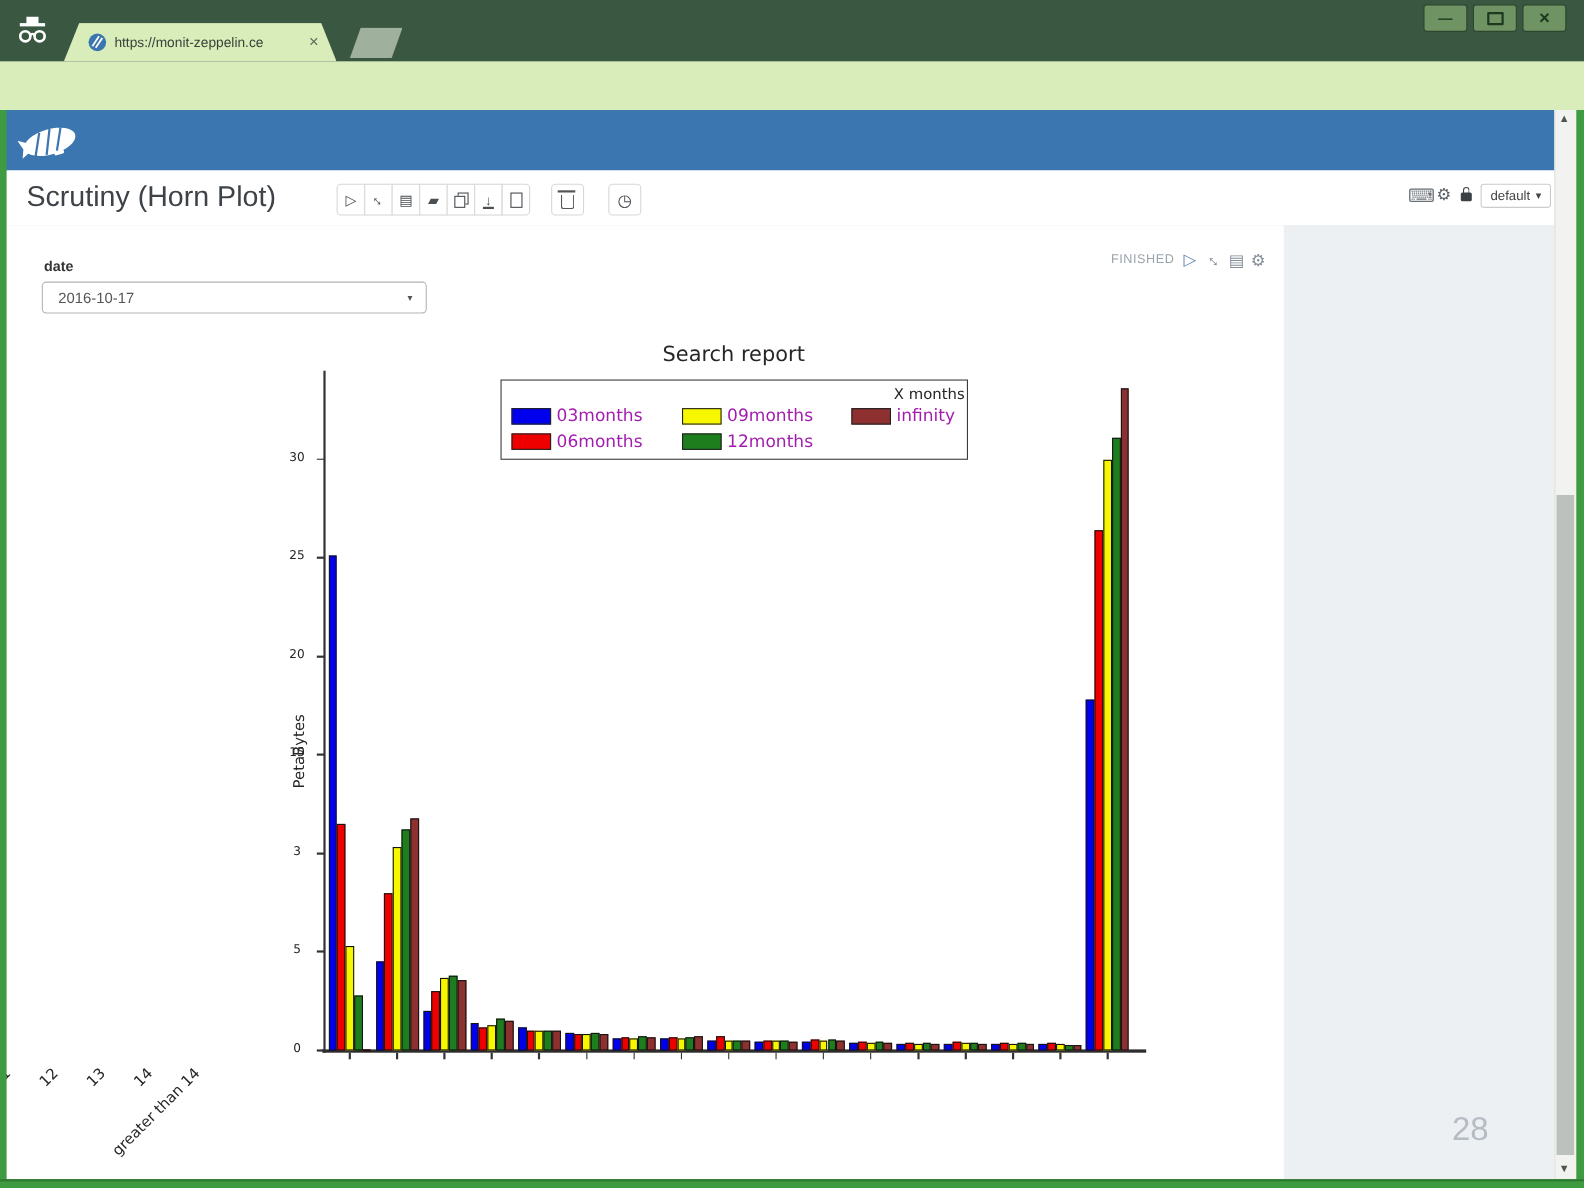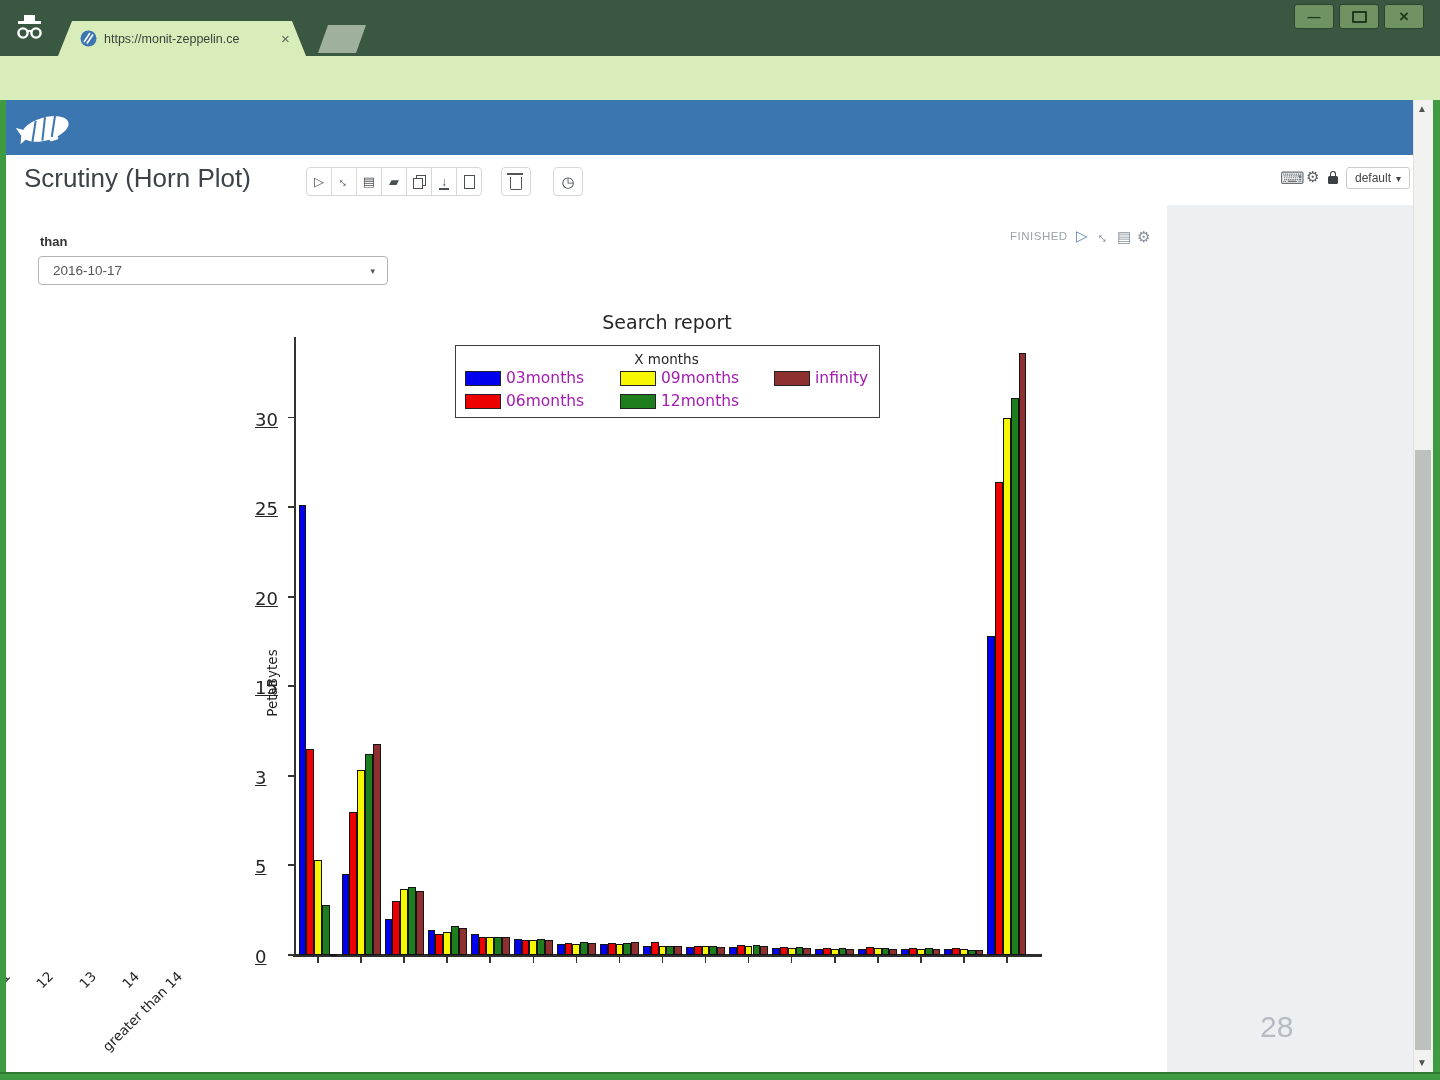--- a/index.html
+++ b/index.html
@@ -100,27 +100,27 @@
   .scroll-thumb{left:1415px;top:450px;width:16px;height:600px;background:#bdc1bd;}
   .scroll-arrow{left:1417px;font-size:10px;color:#4f554f;}
   .frame-left{left:0;top:100px;width:6px;height:980px;background:#3f9b41;}
   .frame-right{left:1433px;top:100px;width:7px;height:980px;background:#3f9b41;}
   .frame-bottom{left:0;top:1072px;width:1440px;height:8px;background:#3f9b41;border-top:2px solid #2e7a31;}
 
   
   #chart{left:250px;top:303px;width:840px;height:769px;font-family:"DejaVu Sans",sans-serif;color:#262626;}
   .chart-title{left:0;top:8px;width:834px;text-align:center;font-size:19px;}
   #legend{left:205px;top:42px;width:423px;height:71px;border:1px solid #3c3c3c;background:#fff;}
-  .legend-title{left:0;top:5px;width:421px;text-align:center;font-size:13.5px;}
+  .legend-title{left:0;top:5px;width:421px;text-align:right;font-size:13.5px;}
   .lg-swatch{width:34px;height:13px;border:1.6px solid #222;}
   .lg-label{font-size:15.5px;color:#a21caf;}
   .yaxis{left:44px;top:34px;width:2px;height:620px;background:#333;}
   .xaxis{left:43px;top:651px;width:749px;height:2.6px;background:#2d2d2d;}
   .ytick{width:7px;height:1.8px;background:#333;}
-  .yticklabel{font-size:18px;text-align:left;width:30px;text-decoration:underline;}
+  .yticklabel{font-size:11px;text-align:center;width:30px;}
   .xtick{width:1.6px;height:6px;background:#333;}
   .xlabel{font-size:13.5px;white-space:nowrap;text-align:right;width:170px;
           transform:rotate(-45deg);transform-origin:top right;}
   .ylab{font-size:13.5px;transform:rotate(-90deg);transform-origin:center;}
   .bar{box-sizing:border-box;border:1px solid #141414;}
 </style>
 </head>
 <body>
 
 <div class="canvas">
@@ -234,29 +234,29 @@
     <span class="abs" style="left:1300px;top:13px;font-size:15px;color:#5a6066;">⚙</span>
     <span class="abs icon-lock dark" style="left:1322px;top:15px;"></span>
     <div class="abs default-btn" style="left:1340px;top:12px;">
       <span>default</span>
       <span class="caret">▾</span>
     </div>
   </div>
 
   <div class="abs content-bg"></div>
   <div class="abs side-gray"></div>
-  <span class="abs page-num" style="left:1260px;top:1010px;">28</span>
+  <span class="abs page-num" style="left:1320px;top:1010px;">28</span>
 
   <span class="abs pstatus" style="left:1010px;top:230px;">FINISHED</span>
   <span class="abs picon play" style="left:1076px;top:227px;">▷</span>
   <span class="abs picon rot45" style="left:1097px;top:228px;">↔</span>
   <span class="abs picon" style="left:1117px;top:228px;">▤</span>
   <span class="abs picon" style="left:1137px;top:228px;">⚙</span>
 
-  <span class="abs form-label" style="left:40px;top:234px;">than</span>
+  <span class="abs form-label" style="left:40px;top:234px;">date</span>
   <div class="abs select">
     <span>2016-10-17</span>
     <span class="caret">▾</span>
   </div>
 
   <div class="abs" id="chart">
     <div class="abs chart-title">Search report</div>
     <div class="abs" id="legend">
       <div class="abs legend-title">X months</div>
     <div class="abs lg-swatch" style="left: 9px; top: 25px; background: rgb(0, 0, 238);"></div>

